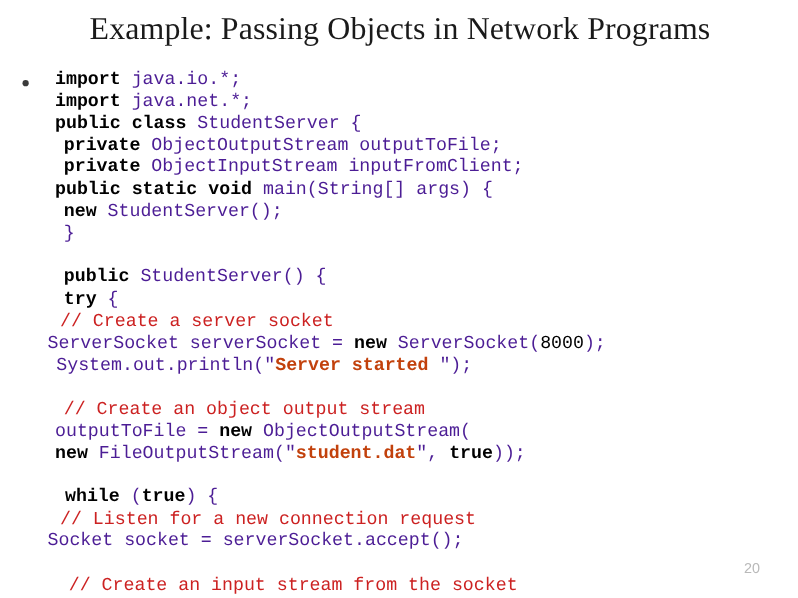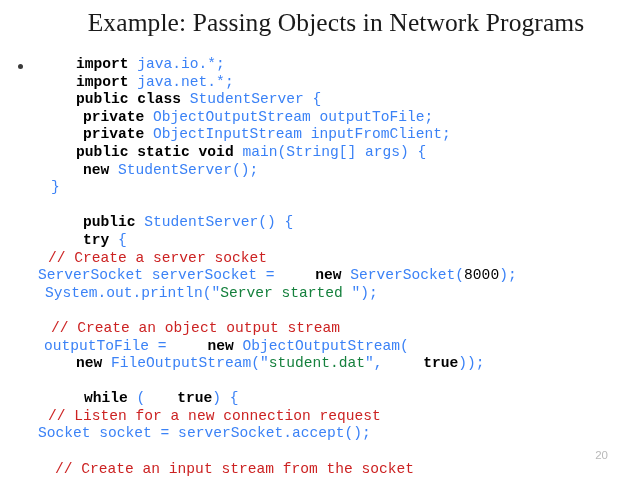--- a/index.html
+++ b/index.html
@@ -16,21 +16,21 @@
   }
   #slide {
     position: absolute;
     left: 0; top: 0;
     width: 638px;
     height: 478px;
     background: #ffffff;
   }
   #slide-title {
     position: absolute;
-    left: 38px;
+    left: 22px;
     top: 8px;
     width: 596px;
     text-align: center;
     font-family: "Liberation Serif", "DejaVu Serif", serif;
     font-size: 25.5px;
     line-height: 30px;
     color: #1a1a1a;
     letter-spacing: 0.1px;
     white-space: nowrap;
   }
@@ -58,36 +58,35 @@
     height: 17.6px;
     white-space: pre;
     color: #8a8a8a;
   }
   .code-line.blank {
     height: 17.6px;
   }
   .kw {
     color: #000000;
     font-weight: bold;
-    margin-left: 32px;
   }
   .cmt {
     color: #cc2222;
     font-weight: normal;
   }
   .str {
-    color: #15803d;
-    font-weight: normal;
+    color: #c2410c;
+    font-weight: bold;
   }
   .num {
     color: #000000;
     font-weight: normal;
   }
   .pl {
-    color: #3b82f6;
+    color: #4c1d95;
     font-weight: normal;
     font-family: Liberation Mono, monospace;
   }
   #page-number {
     position: absolute;
     right: 30px;
     bottom: 17px;
     font-family: "Liberation Sans", sans-serif;
     font-size: 11.5px;
     color: #b9b9b9;

